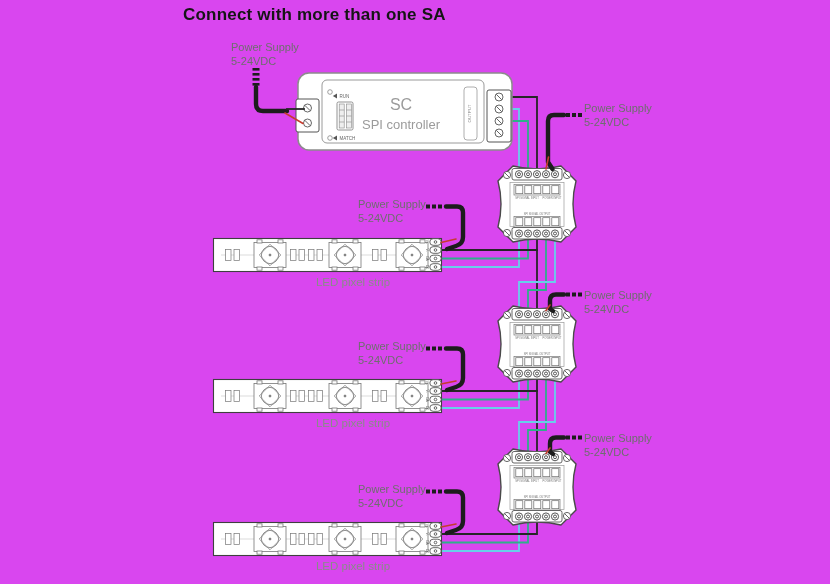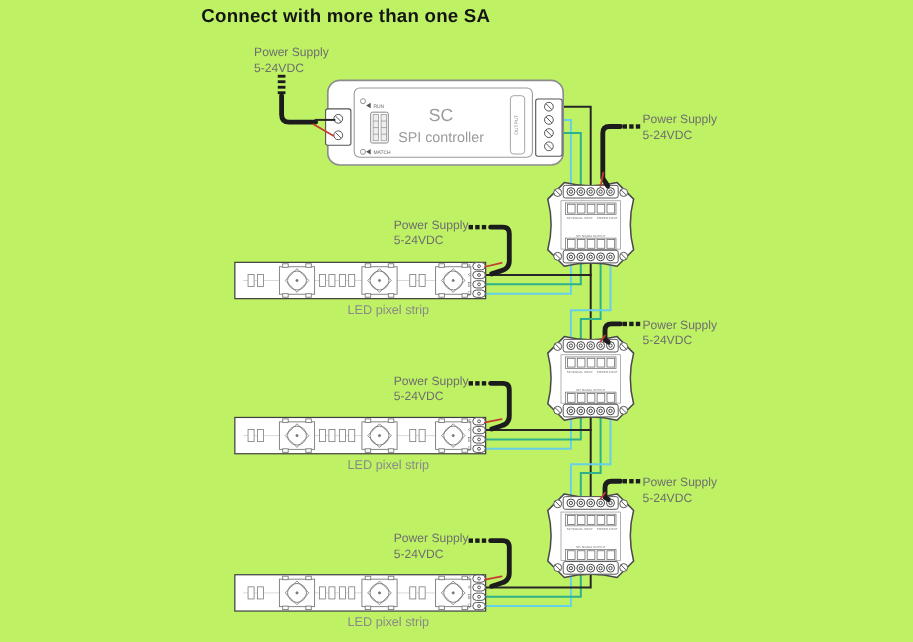--- a/index.html
+++ b/index.html
@@ -1,16 +1,16 @@
 <!DOCTYPE html>
 <html><head>
 <meta charset="utf-8">
 <style>
   html,body{margin:0;padding:0;background:#fff;}
-  .stage{position:relative;width:830px;height:584px;background:#bef264;
+  .stage{position:relative;width:830px;height:584px;background:#d946ef;
          font-family:"Liberation Sans",sans-serif;overflow:hidden;}
   .page-title{position:absolute;left:183px;top:5px;font-size:17px;font-weight:bold;
               color:#151515;letter-spacing:.2px;}
   svg{position:absolute;left:0;top:0;}
   svg text{font-family:"Liberation Sans",sans-serif;}
   .ps-label{font-size:11px;fill:#6e6e6e;}
   .cable{stroke:#1c1c1c;stroke-width:4.4;fill:none;stroke-linecap:round;stroke-linejoin:round;}
   .w{fill:none;stroke-width:1.8;stroke-linecap:square;}
   .wk{stroke:#262626;}
   .wg{stroke:#2eb08a;}

